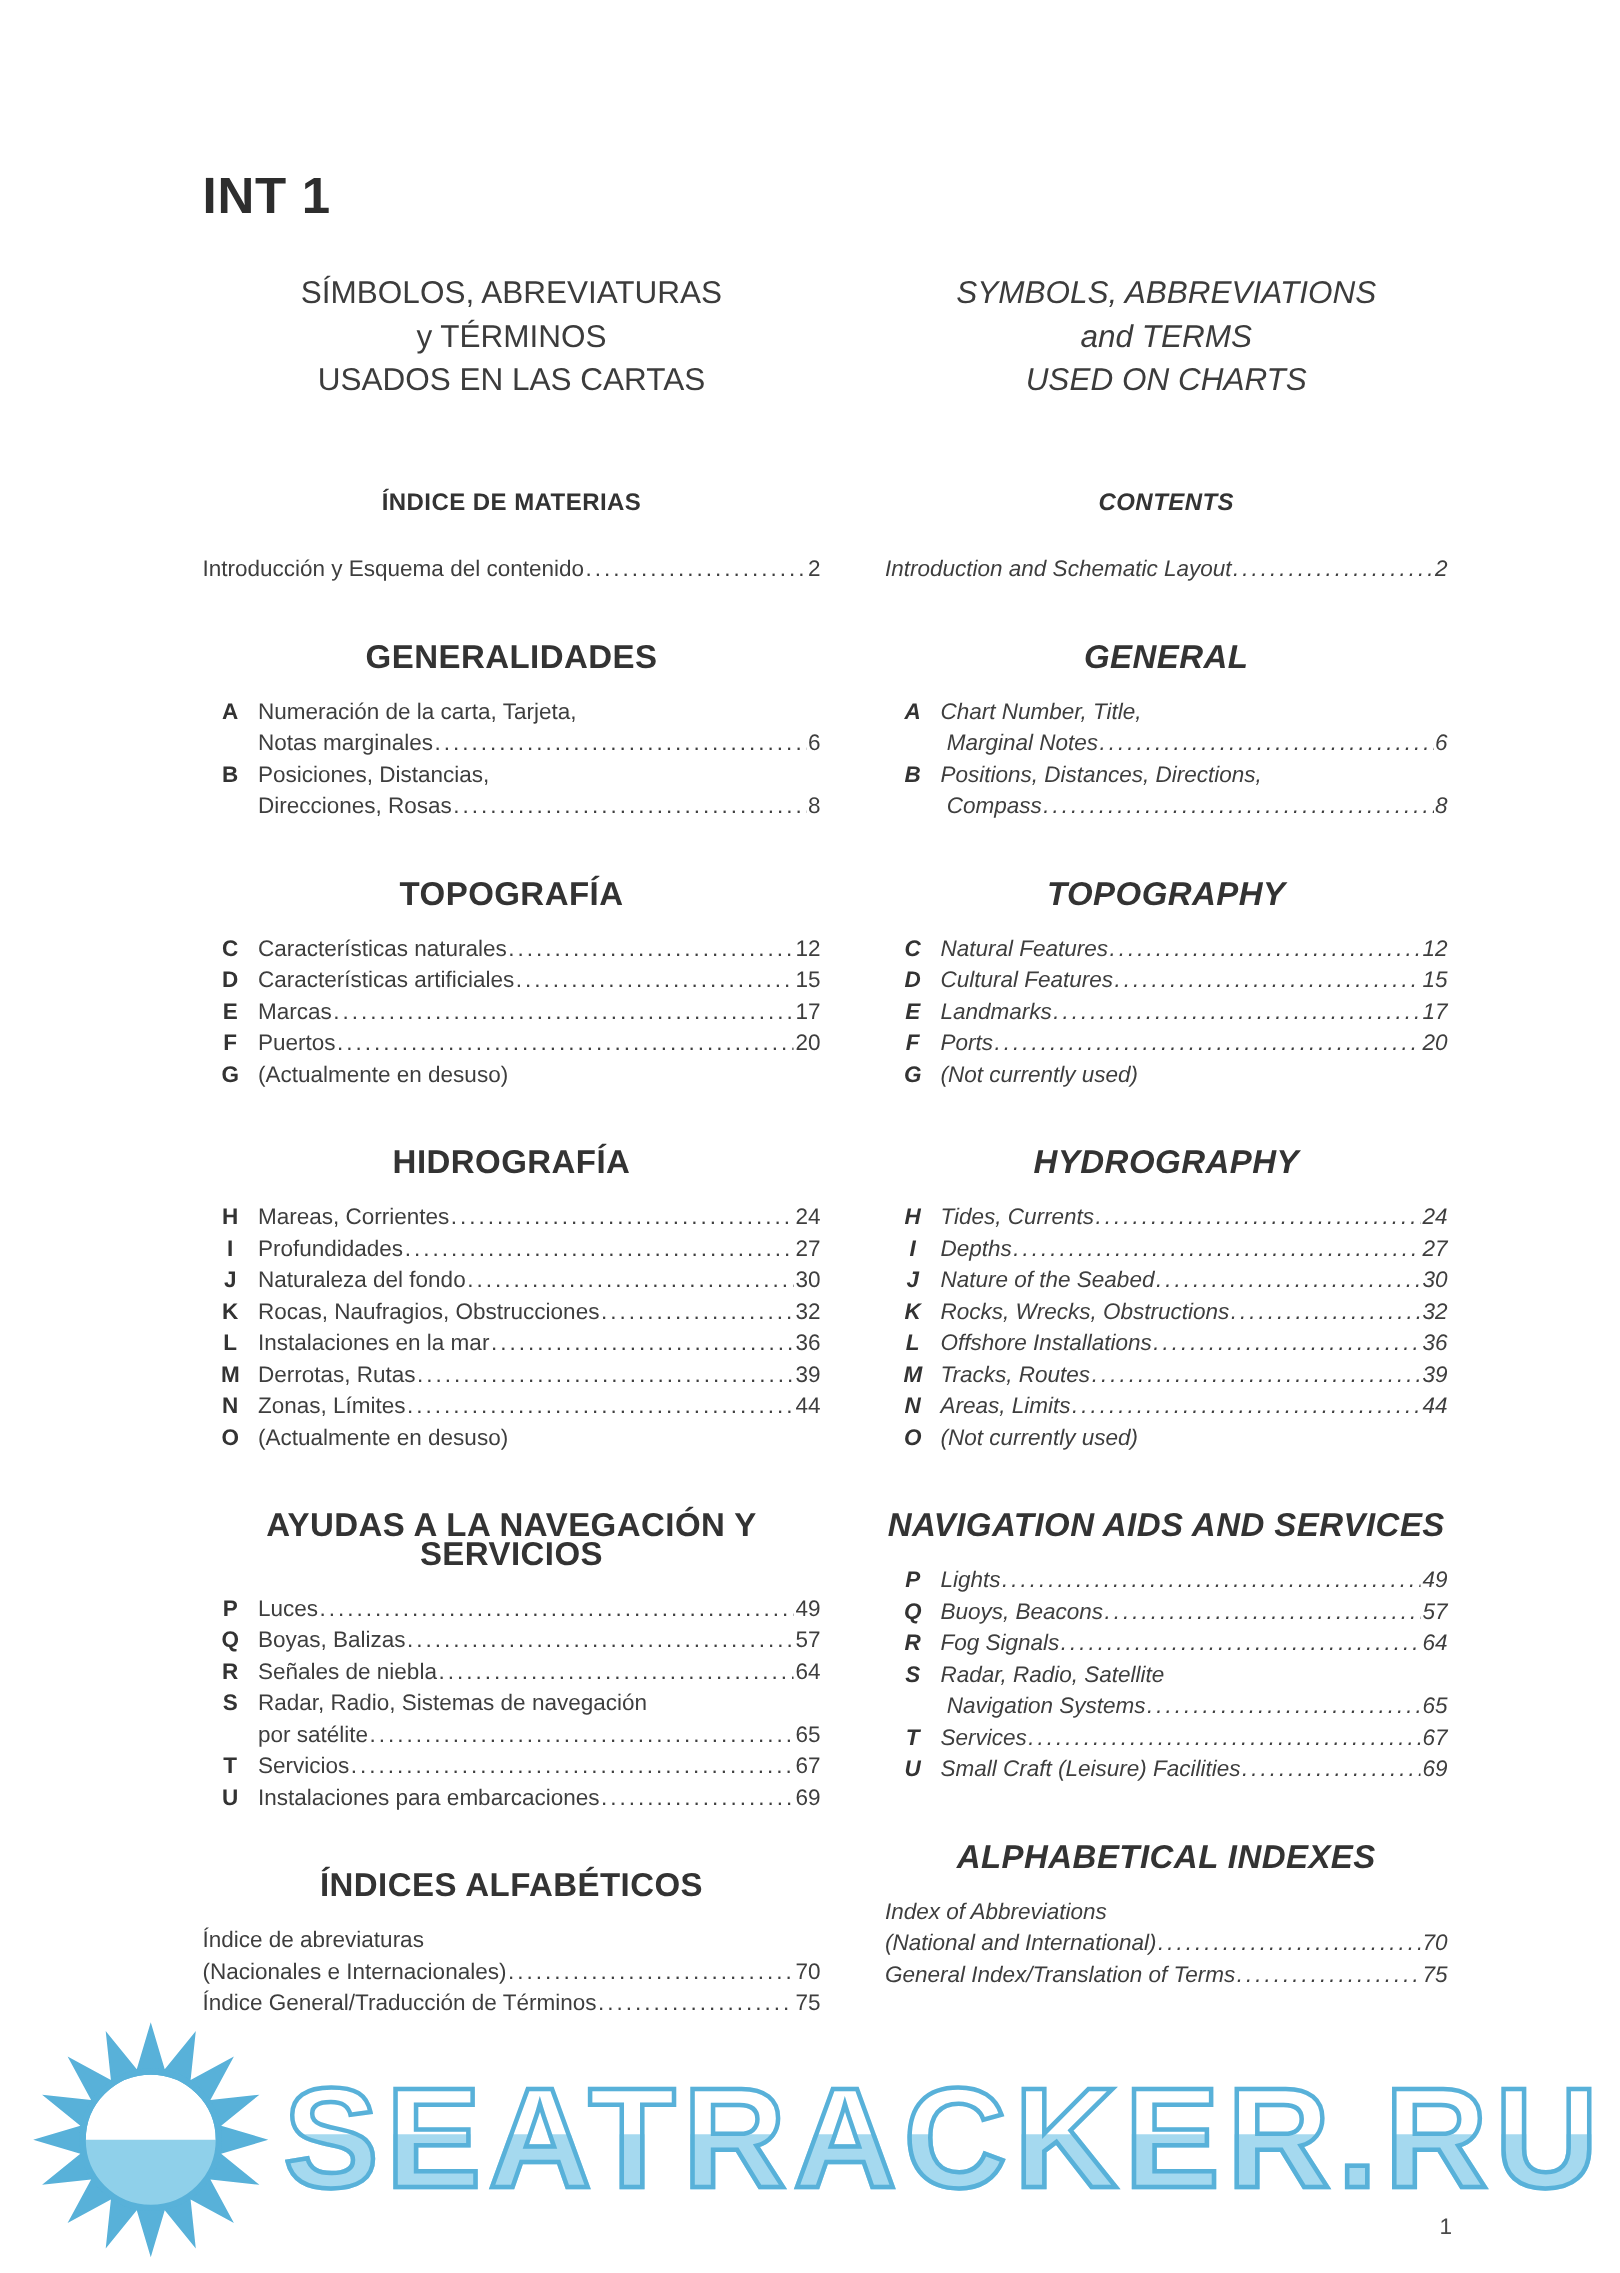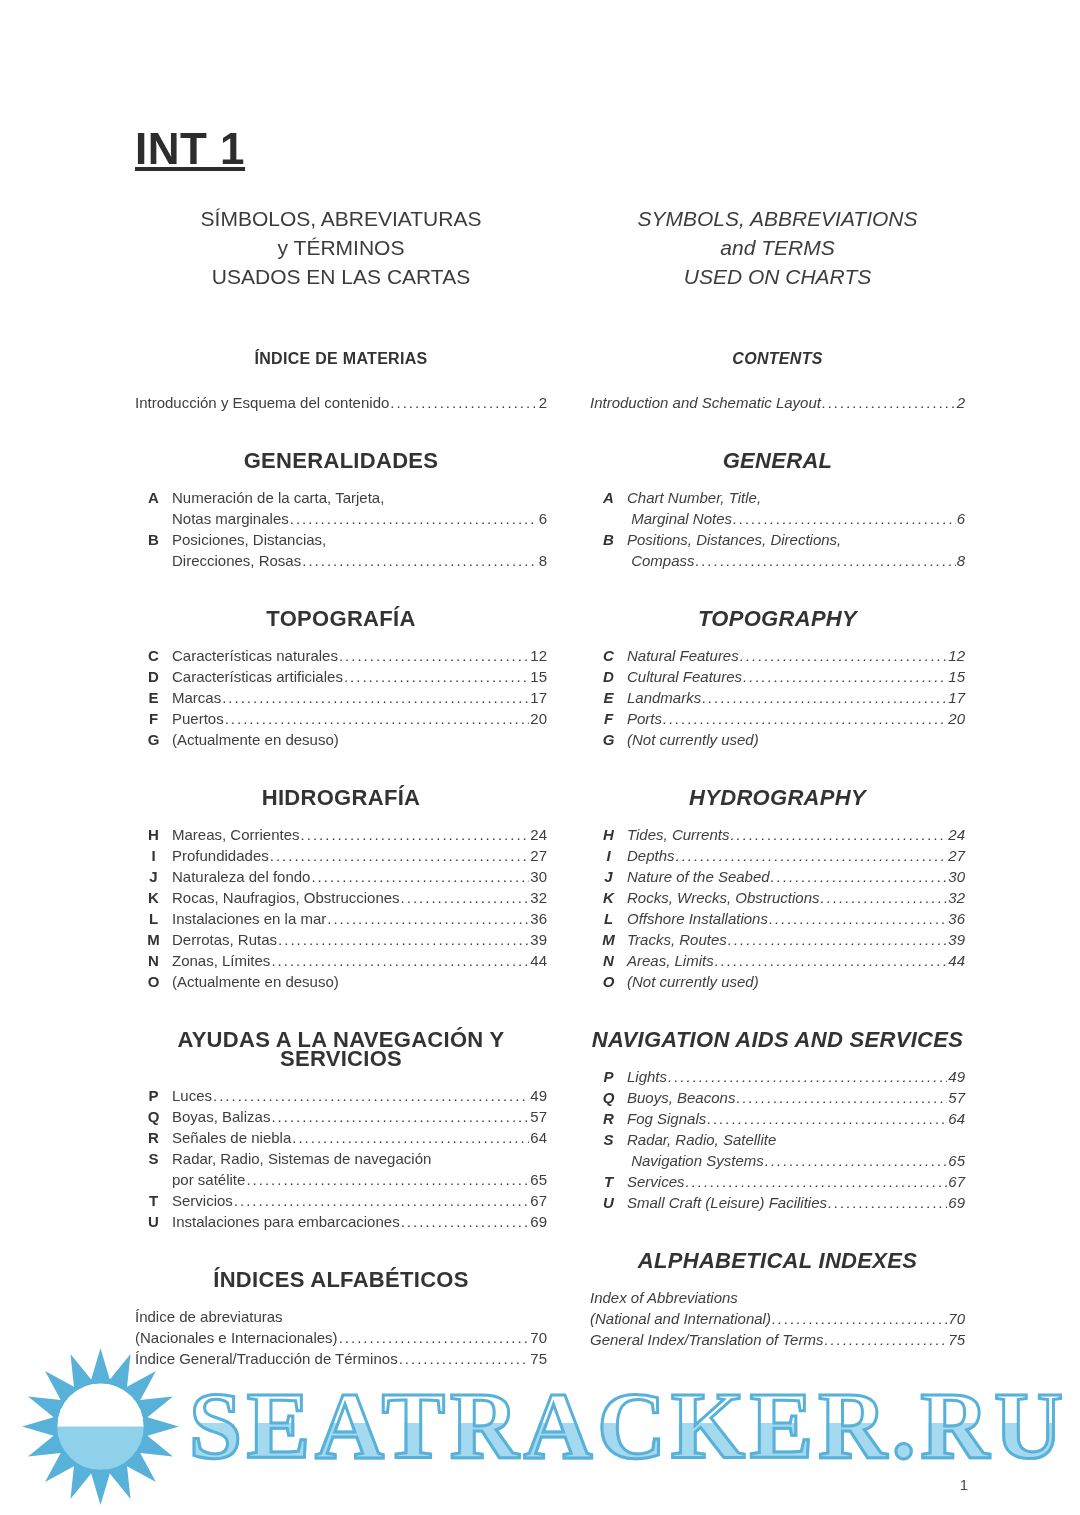--- a/index.html
+++ b/index.html
@@ -3,21 +3,21 @@
 <meta charset="utf-8">
 <style>
   html,body { margin:0; padding:0; background:#ffffff; }
   .page {
     position:relative; width:1080px; height:1515px; background:#ffffff;
     overflow:hidden; color:#3e3e3e;
     font-family:"Liberation Sans", sans-serif;
   }
   .content { position:absolute; left:135px; top:112px; width:830px; }
   .doc-title {
-    margin:12px 0 30px 0; font-size:44px; font-weight:bold; color:#2d2d2d; letter-spacing:0.5px;text-decoration:underline;
+    margin:0 0 30px 0; font-size:34px; font-weight:bold; color:#2d2d2d; letter-spacing:0.5px;
   }
   .cols { display:grid; grid-template-columns:412px 375px; column-gap:43px;text-align:center; }
   .col-en { font-style:italic; }
   .subtitle { font-size:21px; line-height:29px; color:#3c3c3c; }
   .contents-heading { margin-top:58px; font-size:16px; line-height:19px; font-weight:bold; letter-spacing:0.3px; color:#333; }
   .intro-line { margin-top:24px; }
   .section { margin-top:38px; }
   .section-heading { font-size:22px; line-height:19px; font-weight:bold; letter-spacing:0.3px; color:#333; }
   .section-items { margin-top:17px; }
   .toc-row { display:flex; font-size:15px; line-height:21px; }
@@ -33,21 +33,21 @@
   .pg { flex:none; }
 
   
   .watermark {
     position:absolute; left:18px; bottom:6px; width:1050px; height:165px;
     display:flex; align-items:center; pointer-events:none;
   }
   .sun { width:165px; height:165px; flex:none; }
   .wm-text {
     margin-left:6px; flex:none;
-    font-family:Liberation Serif, serif;
+    font-family:Liberation Sans, sans-serif;
     font-size:95px; font-weight:bold; letter-spacing:5px; line-height:1;
     color:#9fd3ec;
     -webkit-text-stroke:3px #58b1d9;
   }
   @supports (-webkit-background-clip: text) {
     .wm-text {
       background:linear-gradient(to bottom, #ffffff 46%, #a5d9ef 46%);
       -webkit-background-clip:text; background-clip:text;
       -webkit-text-fill-color:transparent;
     }

